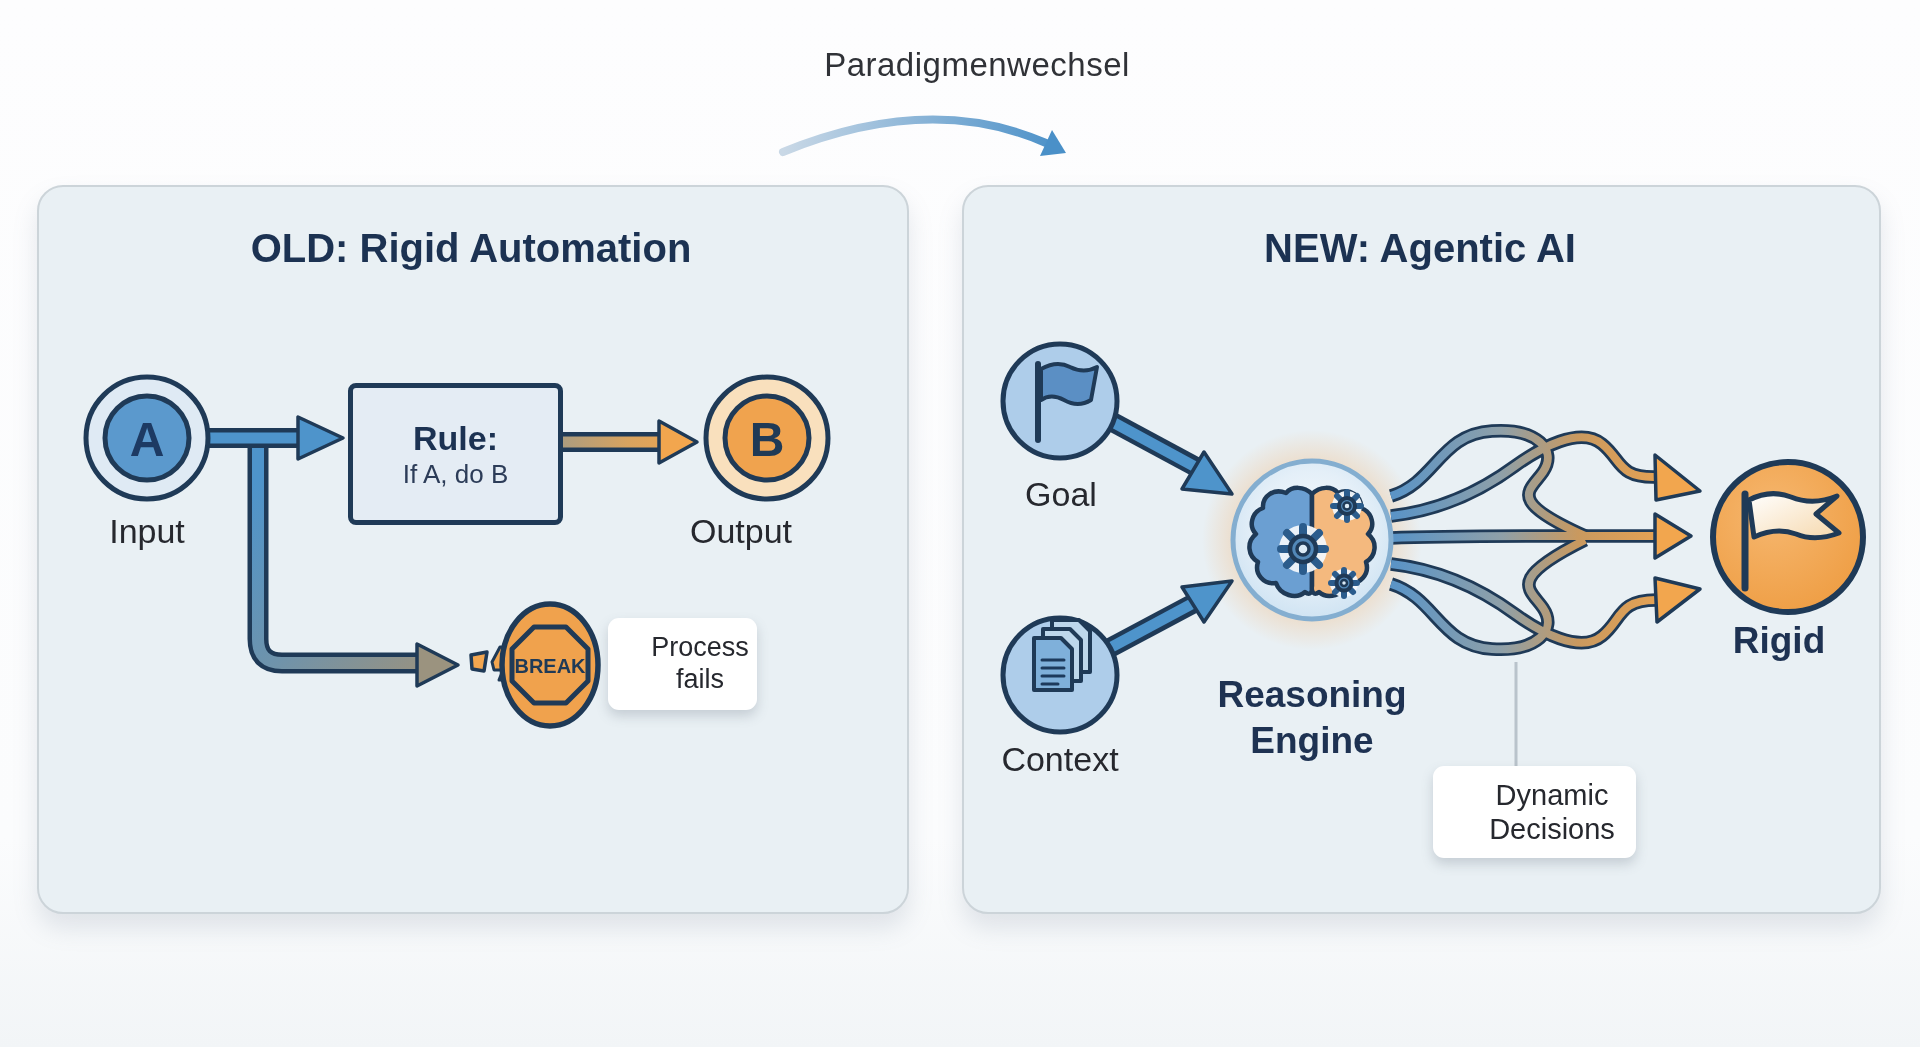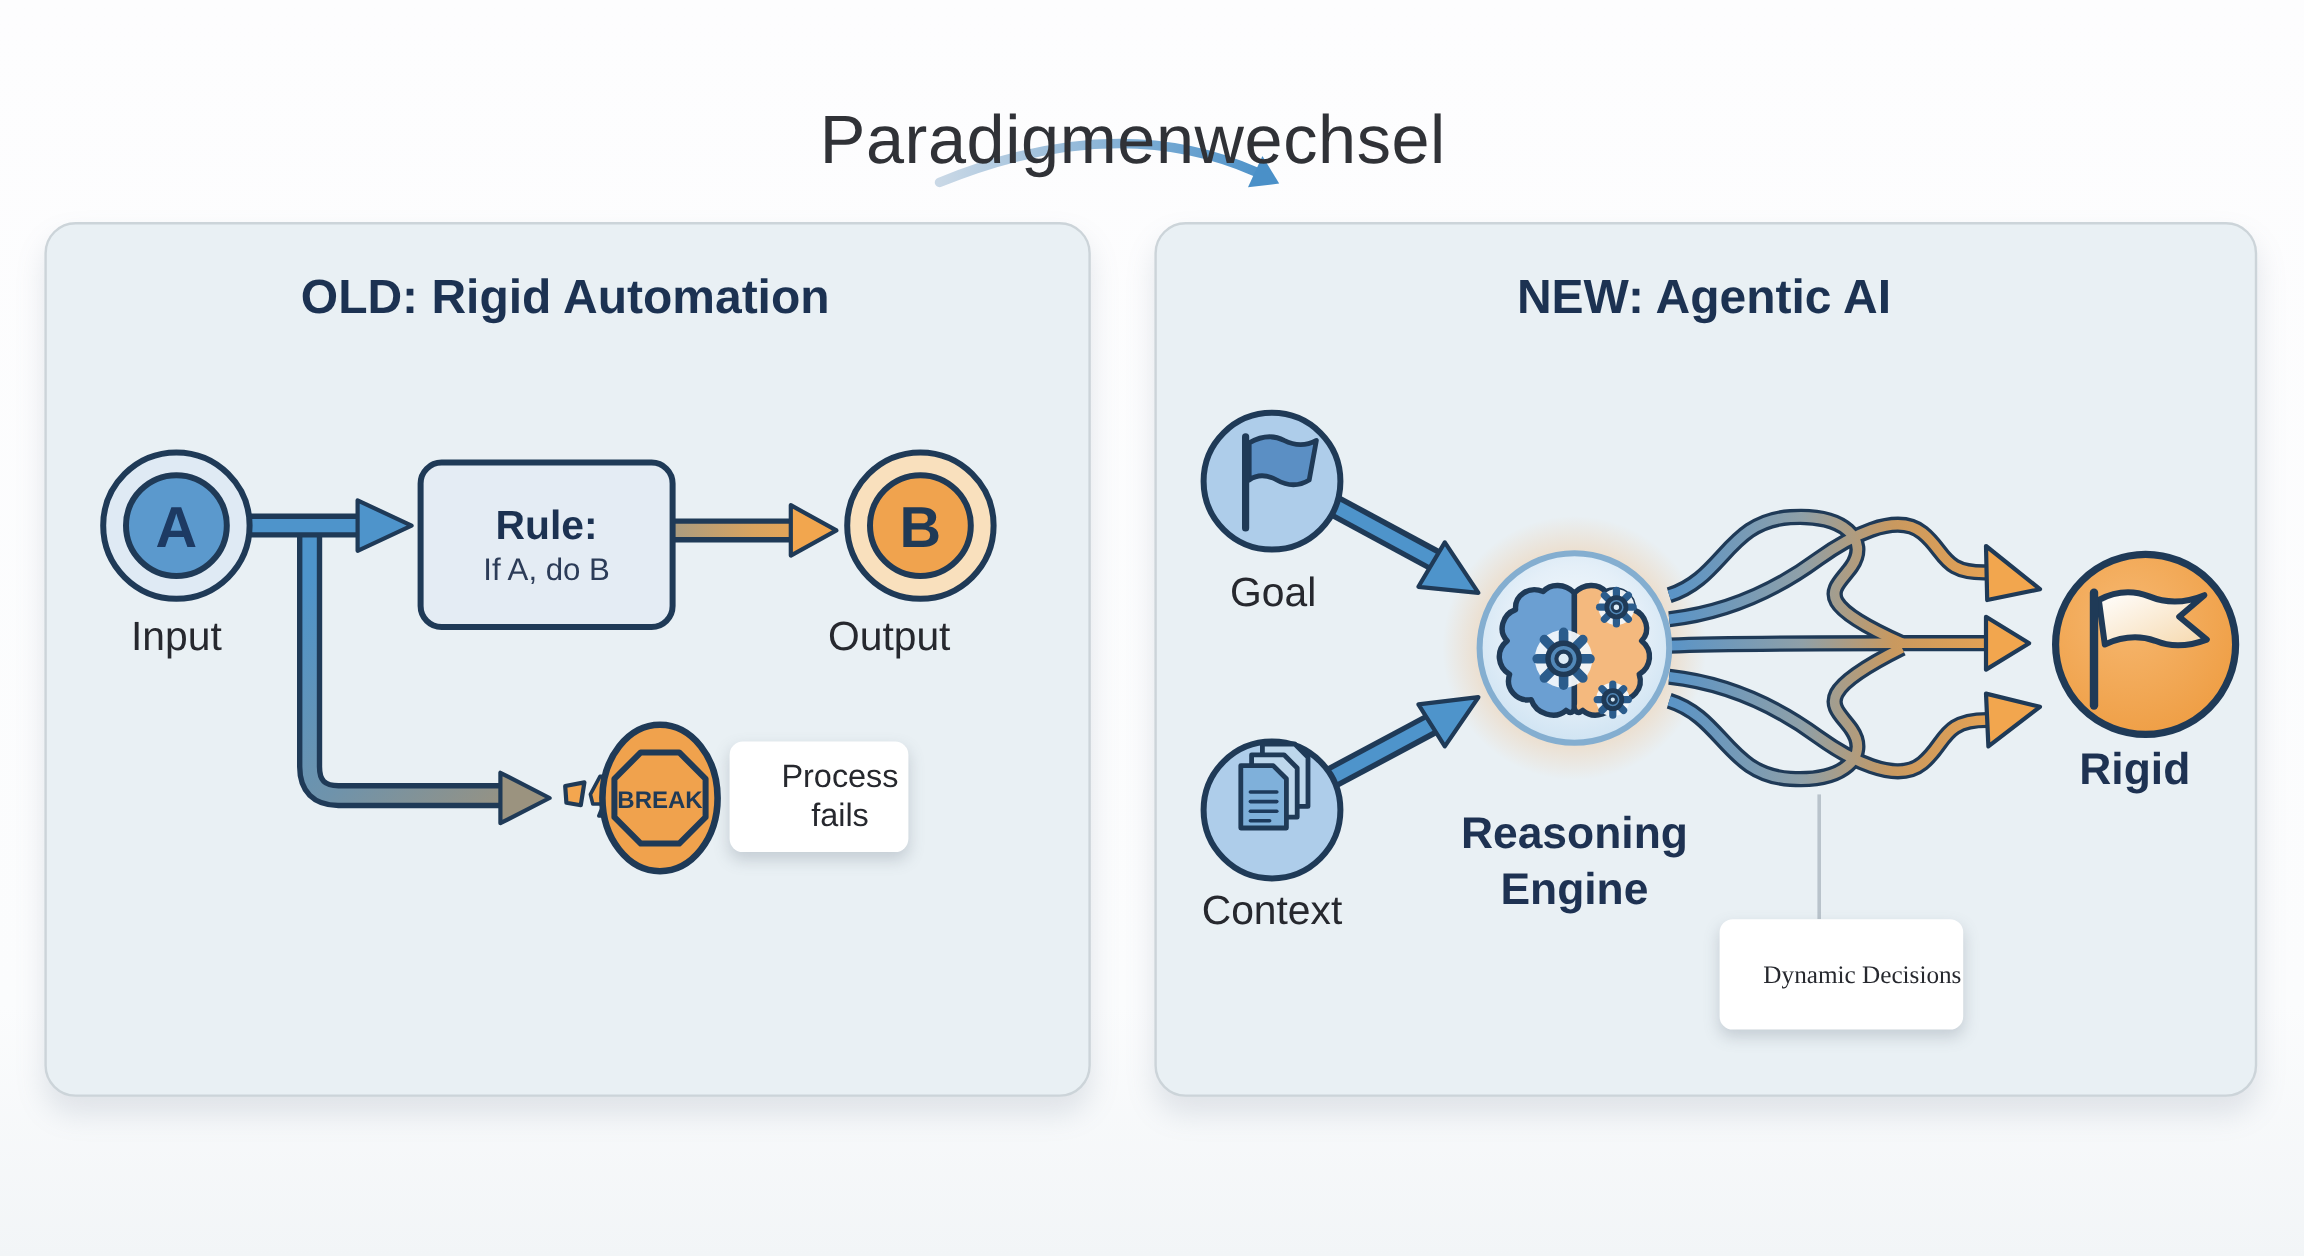--- a/index.html
+++ b/index.html
@@ -12,35 +12,35 @@
     position:absolute;top:185px;height:725px;background:#e9f0f4;
     border:2px solid #ccd4d9;border-radius:26px;
     box-shadow:0 14px 24px rgba(110,130,150,0.18);
     z-index:1;
   }
   .panel-left{left:37px;width:868px;}
   .panel-right{left:962px;width:915px;}
   svg.overlay{position:absolute;left:0;top:0;z-index:2;}
   .lbl{position:absolute;z-index:3;transform:translateX(-50%);text-align:left;
        color:#26282e;font-size:34px;white-space:nowrap;}
-  .page-title{position:absolute;z-index:3;left:944px;top:46px;transform:translateX(-50%);
-       font-size:57px;color:#303237;letter-spacing:0.5px;margin-top:38px;}
+  .page-title{position:absolute;z-index:3;left:977px;top:46px;transform:translateX(-50%);
+       font-size:33px;color:#303237;letter-spacing:0.5px;}
   .panel-title{position:absolute;z-index:3;transform:translateX(-50%);top:226px;
        font-size:40px;font-weight:bold;color:#1c3252;white-space:nowrap;}
   .rule-box{position:absolute;z-index:3;left:348px;top:383px;width:205px;height:132px;
-       background:#e4ecf4;border:5px solid #1f3a57;border-radius:20px;
+       background:#e4ecf4;border:5px solid #1f3a57;border-radius:8px;
        display:flex;flex-direction:column;align-items:center;justify-content:center;line-height:1.2;}
   .rule-title{font-size:34px;font-weight:bold;color:#1c3252;}
   .rule-body{font-size:26px;color:#2c3c58;}
   .callout{position:absolute;z-index:3;background:#ffffff;border-radius:11px;
        box-shadow:0 6px 12px rgba(90,105,120,0.25);
        display:flex;align-items:center;justify-content:center;text-align:center;
        color:#26282e;line-height:1.18;padding-left:35px;}
   .callout-fail{left:608px;top:618px;width:114px;height:92px;font-size:27px;}
-  .callout-dyn{left:1433px;top:766px;width:168px;height:92px;font-size:21px;font-family:Liberation Serif, serif;}
+  .callout-dyn{left:1433px;top:766px;width:168px;height:92px;font-size:29px;}
   .big-label{position:absolute;z-index:3;transform:translateX(-50%);text-align:center;
        font-size:37px;font-weight:bold;color:#1e3252;line-height:1.25;}
   svg text{font-family:"Liberation Sans",sans-serif;}
 </style>
 </head>
 <body>
 
 <div class="stage">
 
   <div class="panel panel-left"></div>

